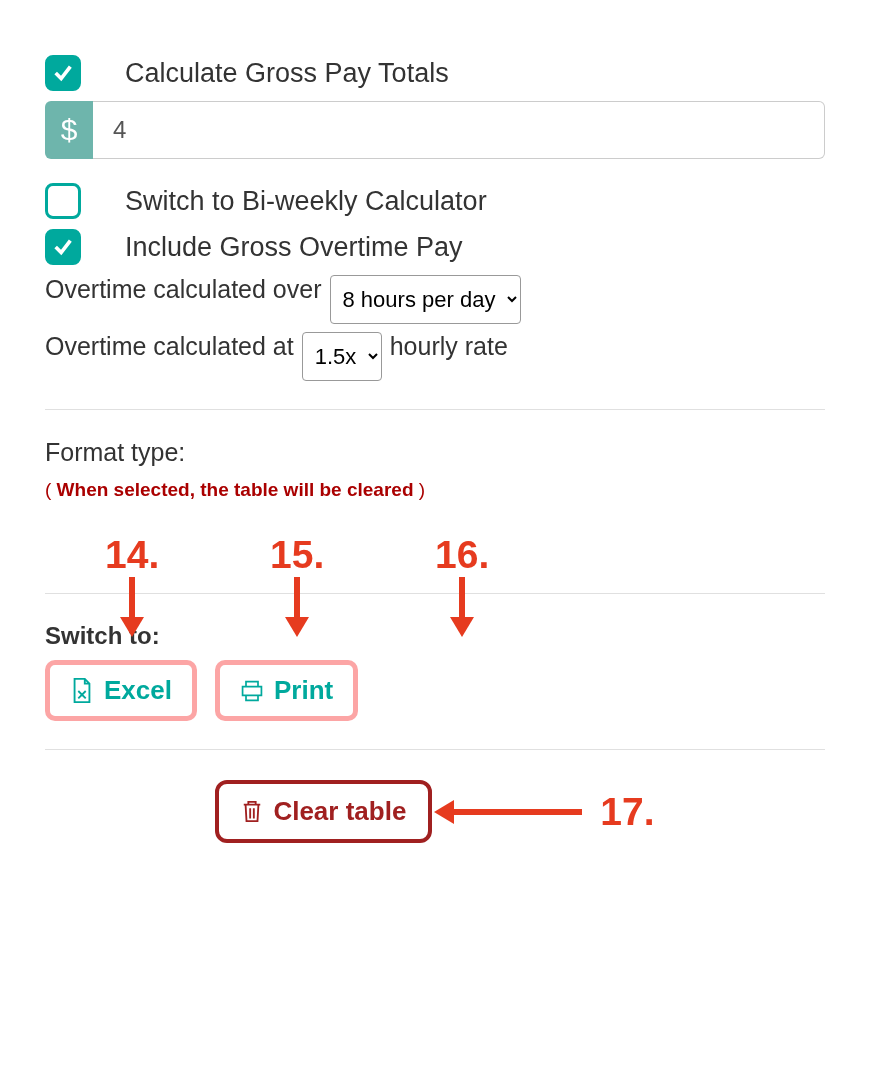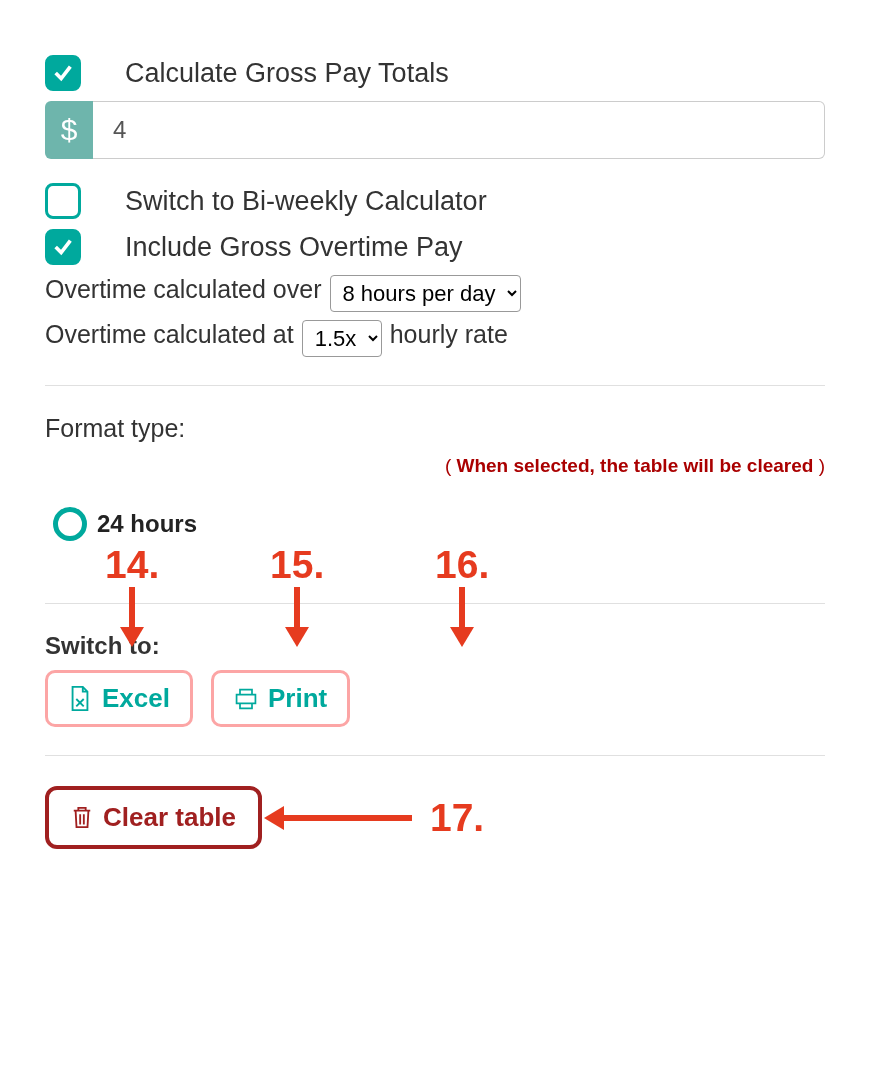--- a/index.html
+++ b/index.html
@@ -69,39 +69,38 @@
     outline: none;
   }
   .ot-row {
     display: flex;
     gap: 8px;
     font-size: 25px;
     margin: 8px 0;
   }
   select {
     font-size: 22px;
-    padding: 4px 8px;
+    padding: 10px 8px;
     border: 1px solid #999;
     border-radius: 4px;
     background: #fff;
   }
   hr {
     border: none;
     border-top: 1px solid #e0e0e0;
     margin: 28px 0;
   }
   .format-title {
     font-size: 25px;
     margin-bottom: 12px;
   }
   .format-warning {
     color: #a00;
     font-size: 19px;
     font-weight: bold;
-    text-align: right;
   }
   .format-warning .paren {
     font-weight: normal;
     color: #a00;
   }
   .radios {
     display: flex;
     gap: 30px;
     margin: 30px 0 10px 8px;
     align-items: center;
@@ -137,21 +136,21 @@
   .export-title {
     font-weight: bold;
     font-size: 24px;
     margin-bottom: 10px;
   }
   .export-buttons {
     display: flex;
     gap: 18px;
   }
   .btn {
-    border: 3px solid #fca5a5;
+    border: 5px solid #fca5a5;
     border-radius: 10px;
     padding: 10px 20px;
     color: #00a99d;
     font-size: 26px;
     font-weight: bold;
     display: flex;
     align-items: center;
     gap: 10px;
     cursor: pointer;
     background: #fff;
@@ -205,20 +204,21 @@
     left: -12px; top: 40px;
     border-left: 12px solid transparent;
     border-right: 12px solid transparent;
     border-top: 20px solid #e63b1f;
   }
   .clear-row {
     display: flex;
     align-items: center;
     gap: 20px;
     margin-top: 30px;
+    justify-content: center;
   }
   .annot-h {
     display: flex;
     align-items: center;
   }
   .annot-arrow-left {
     position: relative;
     width: 130px;
     height: 6px;
     background: #e63b1f;
@@ -282,24 +282,20 @@
 </div>
 
 <hr>
 
 <div class="format-title">Format type:</div>
 <div class="format-warning">
   <span class="paren">( </span><span>When selected, the table will be cleared</span><span class="paren"> )</span>
 </div>
 
 <div class="radios">
-  <div class="radio">
-    <div class="radio-circle"></div>
-    <span class="radio-label">24 hours</span>
-  </div>
 </div>
 
 <div class="annot-row">
   <div class="annot" style="left:60px;">
     <div class="annot-num">14.</div>
     <div class="annot-arrow-down"></div>
   </div>
   <div class="annot" style="left:225px;">
     <div class="annot-num">15.</div>
     <div class="annot-arrow-down"></div>

